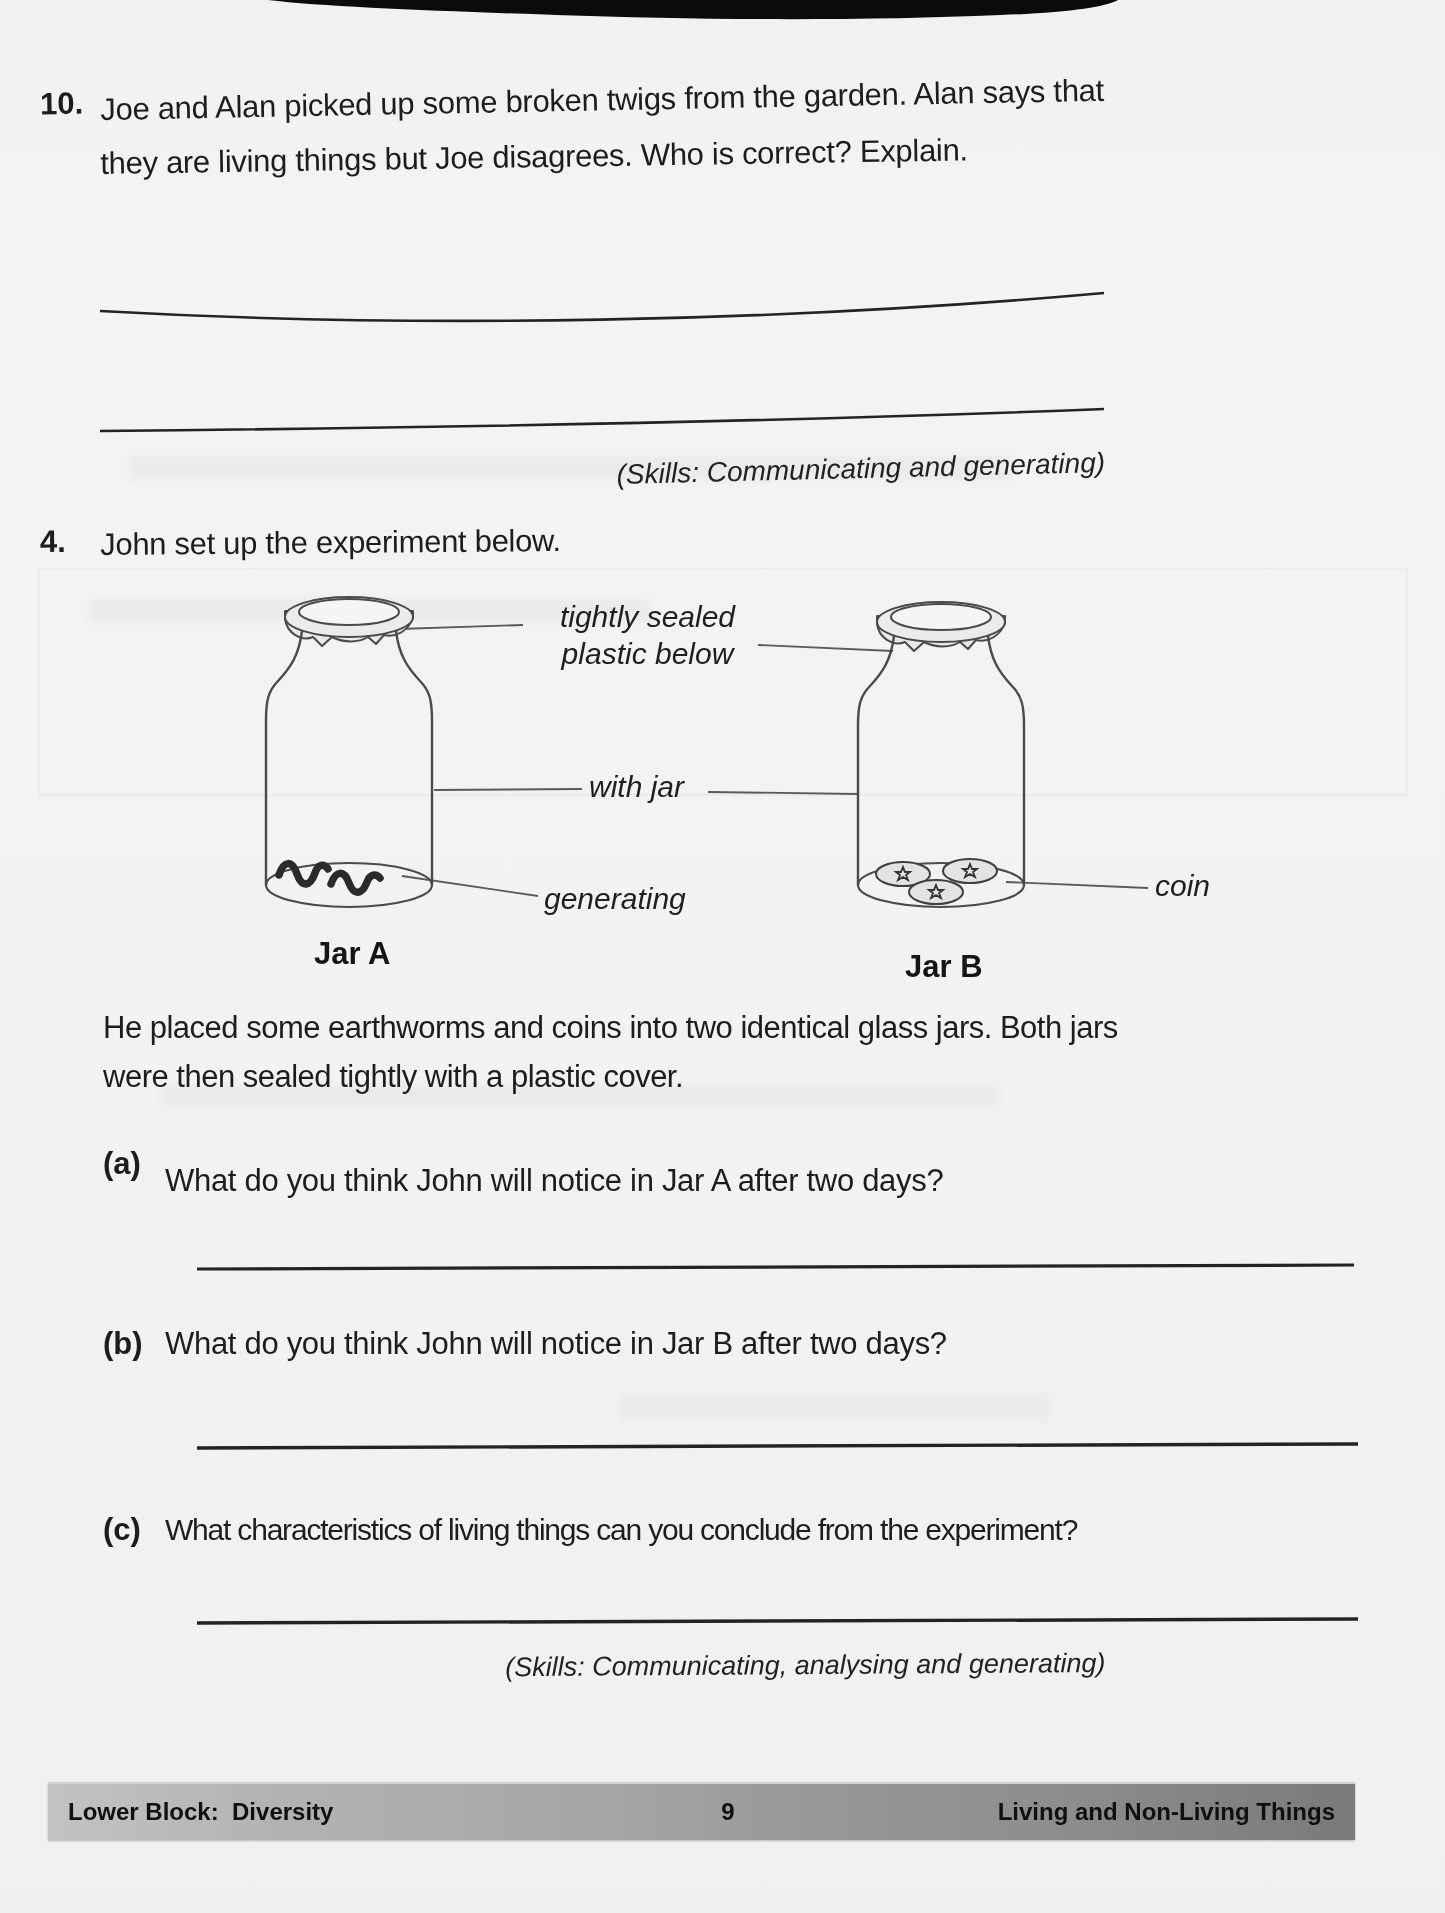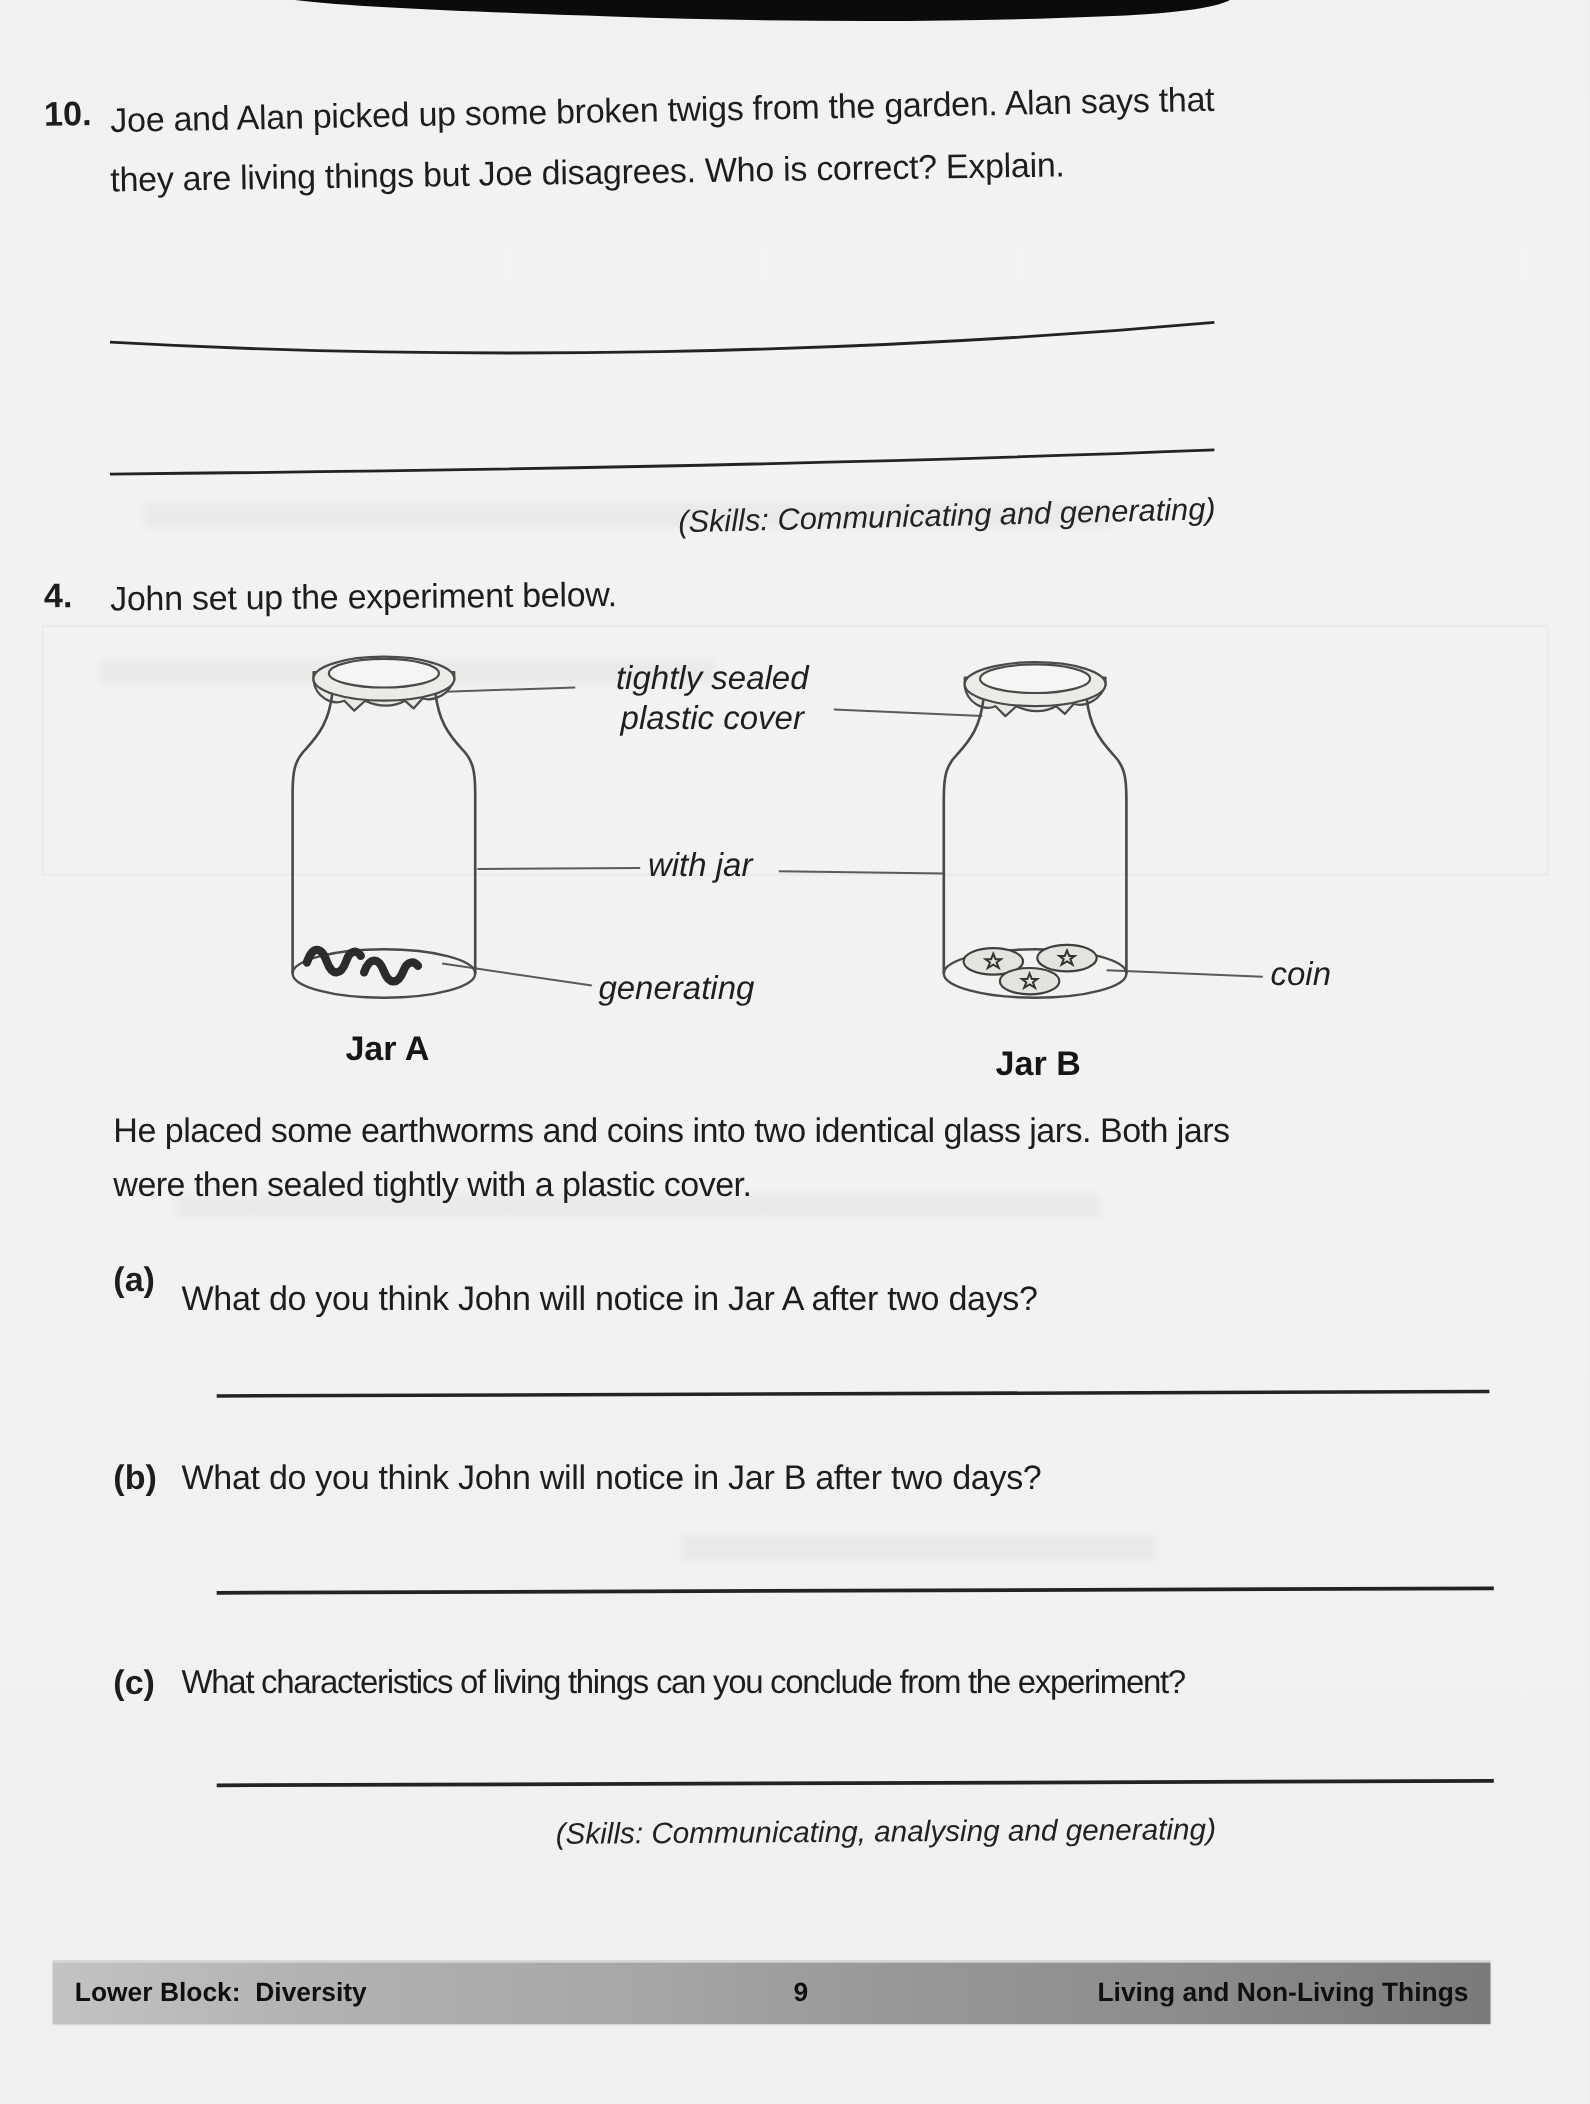--- a/index.html
+++ b/index.html
@@ -102,21 +102,21 @@
   <div class="abs qtext" style="left:100px;top:92px;transform:rotate(-1.1deg);transform-origin:left top;">Joe and Alan picked up some broken twigs from the garden. Alan says that</div>
   <div class="abs qtext" style="left:100px;top:146px;transform:rotate(-0.9deg);transform-origin:left top;">they are living things but Joe disagrees. Who is correct? Explain.</div>
 
   <div class="abs skills" style="right:340px;top:447px;transform:rotate(-1.4deg);transform-origin:right top;">(Skills: Communicating and generating)</div>
 
   <div class="abs qnum" style="left:40px;top:524px;transform:rotate(-0.5deg);">4.</div>
   <div class="abs qtext" style="left:100px;top:527px;transform:rotate(-0.5deg);transform-origin:left top;">John set up the experiment below.</div>
 
   <div class="abs diagram-label" style="left:545px;top:598px;width:205px;text-align:center;line-height:37px;">
     <div>tightly sealed</div>
-    <div>plastic cover</div>
+    <div>plastic below</div>
   </div>
   <div class="abs diagram-label" style="left:589px;top:770px;">with jar</div>
   <div class="abs diagram-label" style="left:544px;top:882px;">generating</div>
   <div class="abs diagram-label" style="left:1155px;top:869px;">coin</div>
   <div class="abs jar-caption" style="left:314px;top:936px;">Jar A</div>
   <div class="abs jar-caption" style="left:905px;top:949px;">Jar B</div>
 
   <div class="abs qtext" style="left:103px;top:1010px;letter-spacing:-0.5px;">He placed some earthworms and coins into two identical glass jars. Both jars</div>
   <div class="abs qtext" style="left:103px;top:1059px;letter-spacing:-0.5px;">were then sealed tightly with a plastic cover.</div>
 

